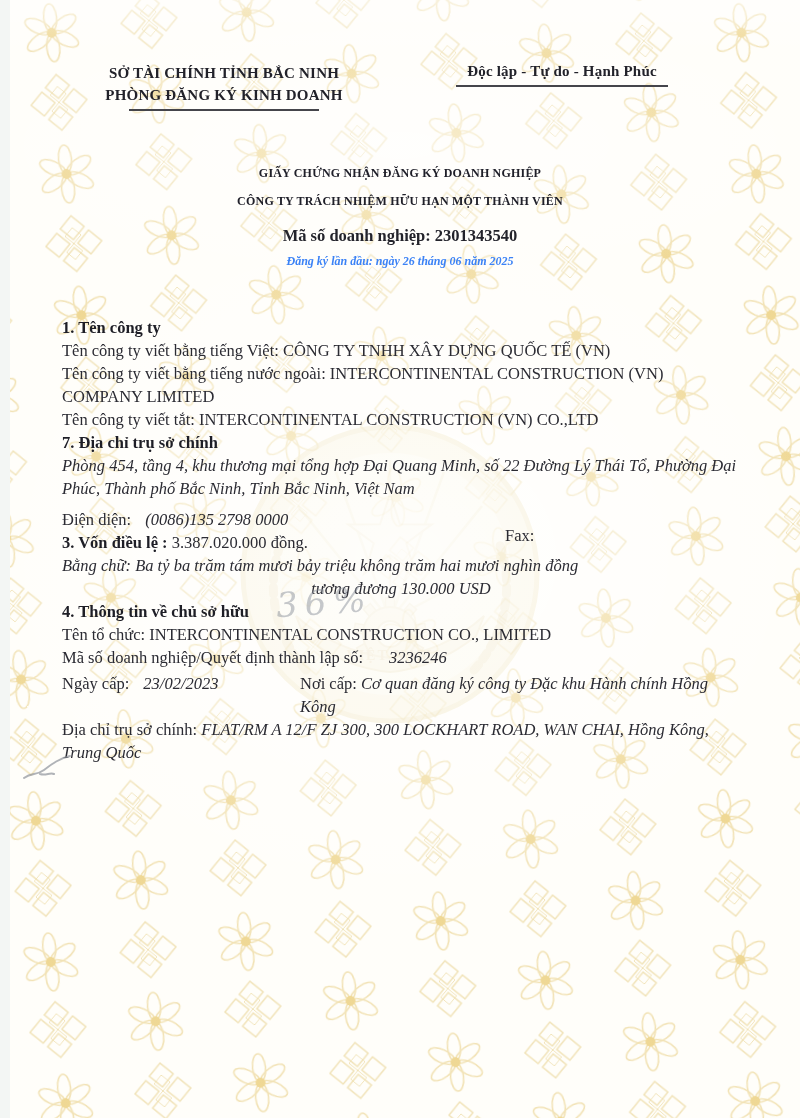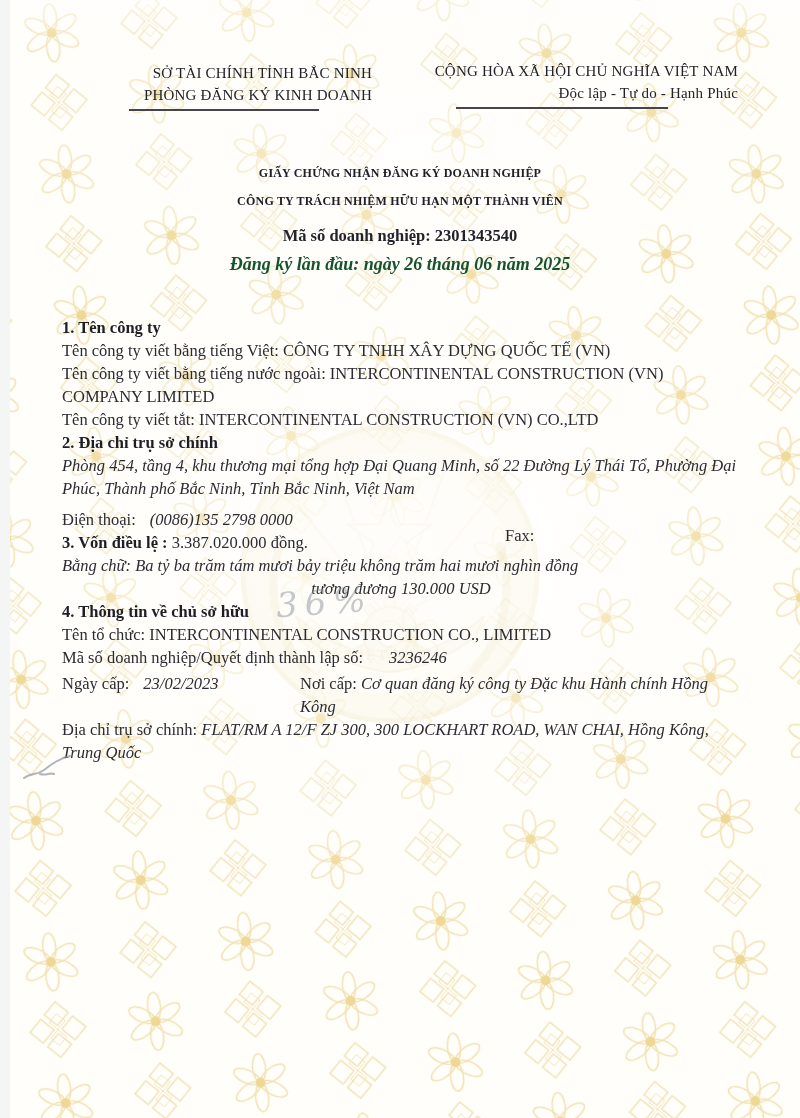--- a/index.html
+++ b/index.html
@@ -16,30 +16,30 @@
     position:absolute;inset:0;z-index:3;pointer-events:none;
     background:
       radial-gradient(430px 360px at 50% 50%, rgba(255,255,255,0.78), rgba(255,255,255,0.30) 62%, rgba(255,255,255,0) 100%),
       radial-gradient(460px 150px at 50% 13%, rgba(255,255,255,0.55), rgba(255,255,255,0) 100%),
       linear-gradient(180deg, rgba(255,255,255,0.5) 0, rgba(255,255,255,0) 5%),
       linear-gradient(rgba(255,255,255,0.15), rgba(255,255,255,0.15));
   }
   .edge-left{position:absolute;left:0;top:0;width:10px;height:100%;background:#f3f6f4;z-index:4;}
   .layer{position:absolute;inset:0;z-index:5;}
   
-  .hdr{position:absolute;text-align:right;font-weight:normal;font-size:15px;line-height:22px;color:#22222a;letter-spacing:.2px;}
+  .hdr{position:absolute;text-align:center;font-weight:bold;font-size:15px;line-height:22px;color:#22222a;letter-spacing:.2px;}
   .hdr-left{top:62px;left:76px;width:296px;}
   .hdr-right{top:60px;left:386px;width:352px;}
   .rule{border-bottom:2px solid #45454b;margin:3px auto 0;}
   .rule-l{width:190px;}
   .rule-r{width:212px;}
   
   .title{position:absolute;top:159px;left:0;width:100%;text-align:center;font-weight:bold;font-size:12px;line-height:28px;color:#20202a;letter-spacing:.2px;}
   .code-line{position:absolute;top:226px;left:0;width:100%;text-align:center;font-weight:bold;font-size:16.5px;color:#23232b;}
-  .reg-line{position:absolute;top:254px;left:0;width:100%;text-align:center;font-weight:bold;font-style:italic;font-size:18px;color:#14532d;}
+  .reg-line{position:absolute;top:254px;left:0;width:100%;text-align:center;font-weight:bold;font-style:italic;font-size:12px;color:#3b82f6;}
   
   .body{position:absolute;top:316px;left:62px;width:678px;font-size:16.5px;line-height:23px;}
   .body p{margin:0;}
   .h{font-weight:bold;color:#1e1e26;}
   .it{font-style:italic;}
   .s2h{margin-top:7px;}
   .addr{margin-top:2px;}
   .row{position:relative;}
   .row.phone{margin-top:8px;}
   .row.email{margin-top:3px;}
@@ -139,21 +139,20 @@
 
   <div class="layer">
 
     <div class="hdr hdr-left">
       <div>SỞ TÀI CHÍNH TỈNH BẮC NINH</div>
       <div>PHÒNG ĐĂNG KÝ KINH DOANH</div>
       <div class="rule rule-l"></div>
     </div>
 
     <div class="hdr hdr-right">
-      <div>CỘNG HÒA XÃ HỘI CHỦ NGHĨA VIỆT NAM</div>
       <div>Độc lập - Tự do - Hạnh Phúc</div>
       <div class="rule rule-r"></div>
     </div>
 
     <div class="title">
       <div>GIẤY CHỨNG NHẬN ĐĂNG KÝ DOANH NGHIỆP</div>
       <div>CÔNG TY TRÁCH NHIỆM HỮU HẠN MỘT THÀNH VIÊN</div>
     </div>
 
     <div class="code-line">
@@ -172,24 +171,24 @@
       </p>
       <p>
         <span>Tên công ty viết bằng tiếng nước ngoài:</span>
         <span>INTERCONTINENTAL CONSTRUCTION (VN) COMPANY LIMITED</span>
       </p>
       <p>
         <span>Tên công ty viết tắt:</span>
         <span>INTERCONTINENTAL CONSTRUCTION (VN) CO.,LTD</span>
       </p>
 
-      <p class="h s2h">2. Địa chỉ trụ sở chính</p>
+      <p class="h s2h">7. Địa chỉ trụ sở chính</p>
       <p class="it addr">Phòng 454, tầng 4, khu thương mại tổng hợp Đại Quang Minh, số 22 Đường Lý Thái Tổ, Phường Đại Phúc, Thành phố Bắc Ninh, Tỉnh Bắc Ninh, Việt Nam</p>
       <div class="row phone">
-        <span>Điện thoại:</span><span class="gap-sm"></span><span class="it">(0086)135 2798 0000</span>
+        <span>Điện diện:</span><span class="gap-sm"></span><span class="it">(0086)135 2798 0000</span>
         <span class="pos-r">Fax:</span>
       </div>
 
       <p class="s3">
         <span class="h">3. Vốn điều lệ :</span>
         <span>3.387.020.000 đồng.</span>
       </p>
       <p class="it words">Bằng chữ: Ba tỷ ba trăm tám mươi bảy triệu không trăm hai mươi nghìn đồng</p>
       <p class="it equiv">tương đương 130.000 USD</p>
 

